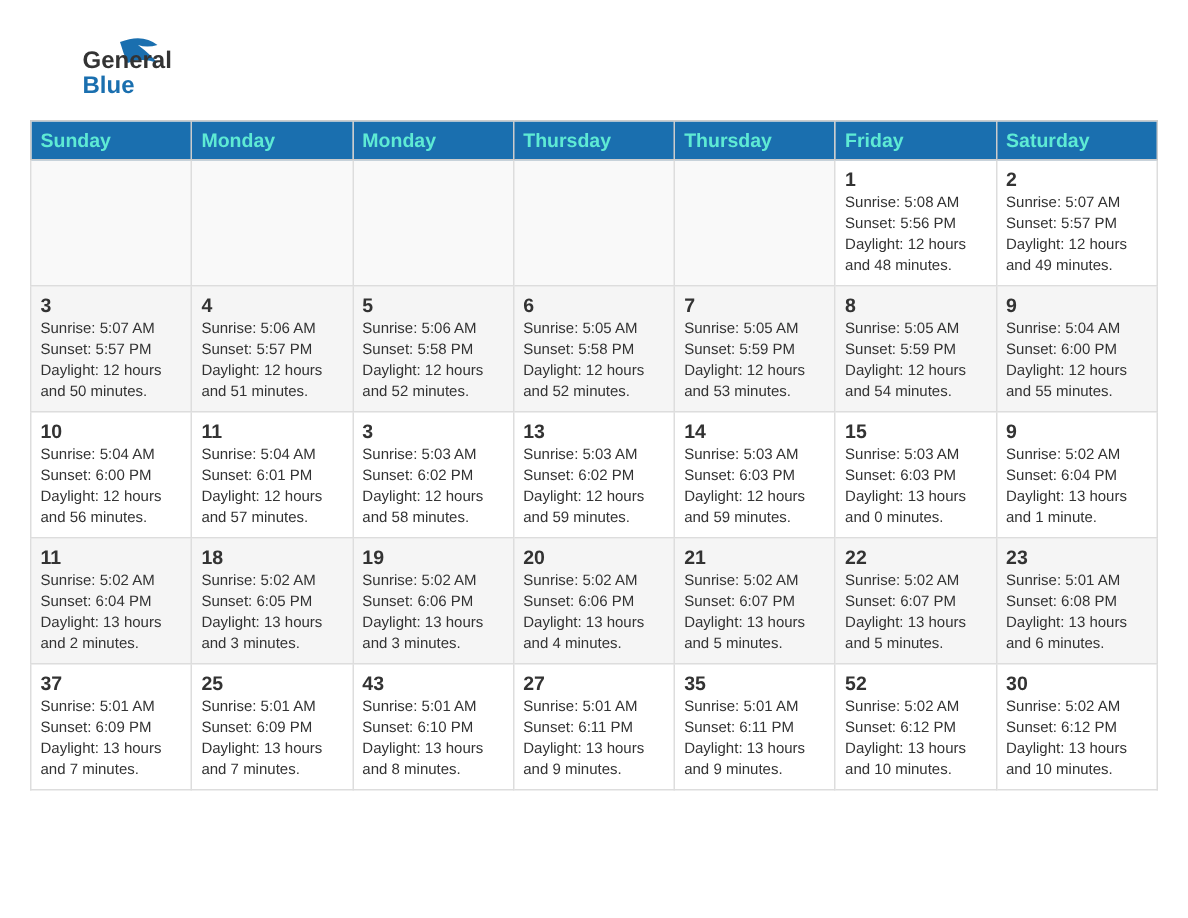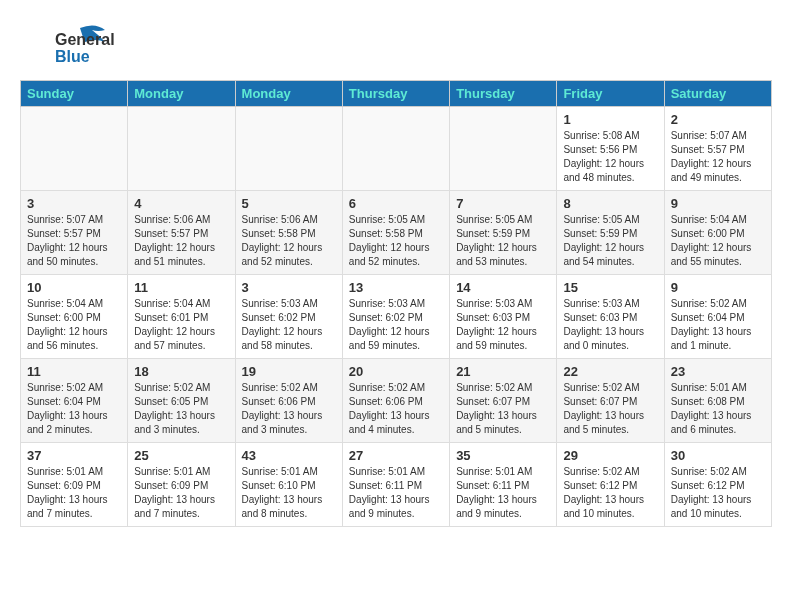--- a/index.html
+++ b/index.html
@@ -310,21 +310,21 @@
 and 9 minutes.</div>
         </td>
         <td>
           <span class="day-num">35</span>
           <div class="day-info" style="white-space: pre-line;">Sunrise: 5:01 AM
 Sunset: 6:11 PM
 Daylight: 13 hours
 and 9 minutes.</div>
         </td>
         <td>
-          <span class="day-num">29</span>
+          <span class="day-num">52</span>
           <div class="day-info" style="white-space: pre-line;">Sunrise: 5:02 AM
 Sunset: 6:12 PM
 Daylight: 13 hours
 and 10 minutes.</div>
         </td>
         <td>
           <span class="day-num">30</span>
           <div class="day-info" style="white-space: pre-line;">Sunrise: 5:02 AM
 Sunset: 6:12 PM
 Daylight: 13 hours

